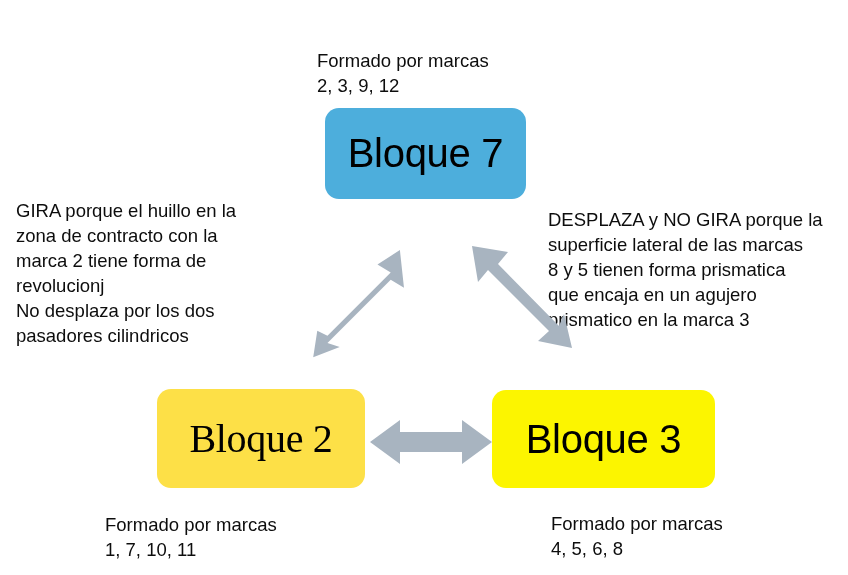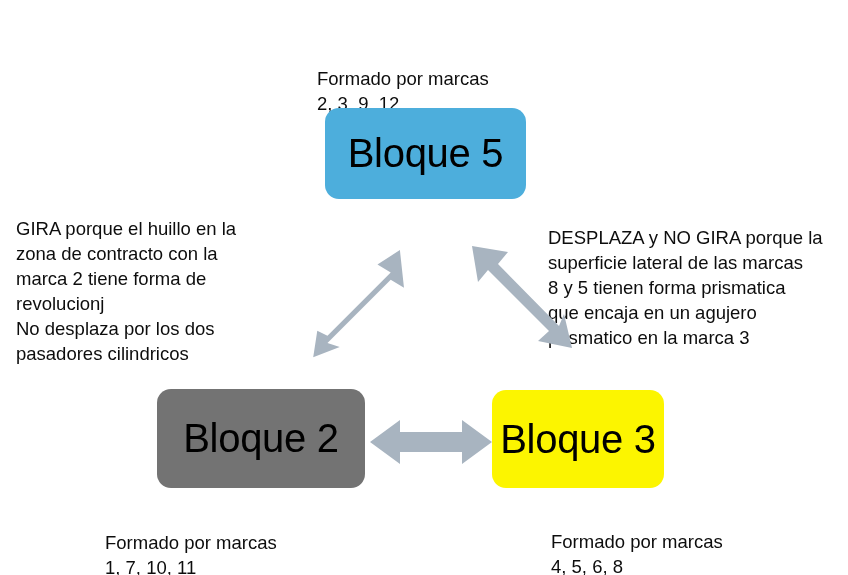--- a/index.html
+++ b/index.html
@@ -38,38 +38,38 @@
     top: 108px;
     width: 201px;
     height: 91px;
     background: #4DAEDC;
   }
   #block-2 {
     left: 157px;
     top: 389px;
     width: 208px;
     height: 99px;
-    background: #737373;
+    background: #fde047;
+    font-family: Liberation Serif, serif;
   }
   #block-3 {
     left: 492px;
     top: 390px;
-    width: 172px;
+    width: 223px;
     height: 98px;
     background: #FCF500;
   }
 
   
   .caption {
     position: absolute;
     font-size: 18.5px;
     line-height: 25px;
     color: #0d0d0d;
     white-space: pre-line;
-    margin-top: 18px;
   }
   #caption-top        { left: 317px; top: 48px;  width: 250px; }
   #caption-left       { left: 16px;  top: 198px; width: 262px; }
   #caption-right      { left: 548px; top: 207px; width: 300px; }
   #caption-bottom-left{ left: 105px; top: 512px; width: 250px; }
   #caption-bottom-mid { left: 372px; top: 488px; width: 135px; }
   #caption-bottom-right{left: 551px; top: 511px; width: 250px; }
 
   
   .arrow {
@@ -81,21 +81,21 @@
 </style>
 </head>
 <body>
 
 <div id="canvas">
 
   <div class="caption" id="caption-top">Formado por marcas
 2, 3, 9, 12</div>
 
   <div class="block" id="block-1">
-    <span>Bloque 5</span>
+    <span>Bloque 7</span>
   </div>
 
   <div class="caption" id="caption-left">GIRA porque el huillo en la
 zona de contracto con la
 marca 2 tiene forma de
 revolucionj
 No desplaza por los dos
 pasadores cilindricos</div>
 
   <div class="caption" id="caption-right">DESPLAZA y NO GIRA porque la

